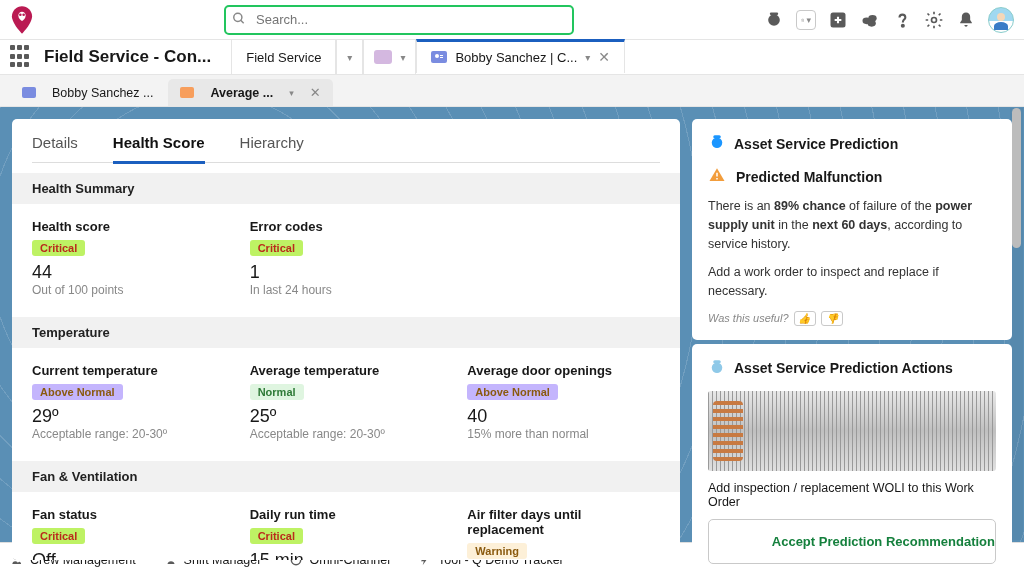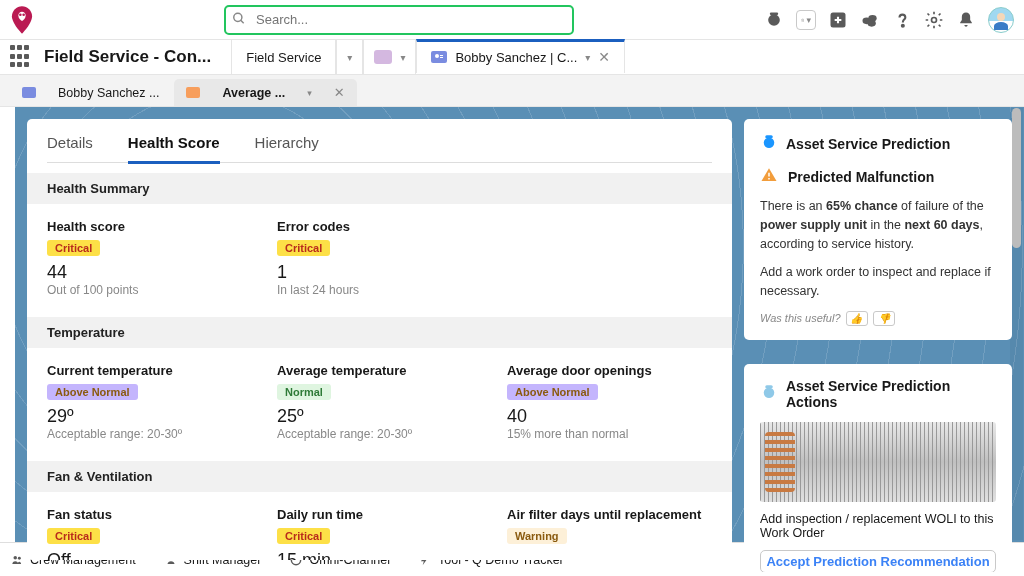--- a/index.html
+++ b/index.html
@@ -28,64 +28,64 @@
   .nav-tab { height:100%; display:flex; align-items:center; padding:0 14px; border-left:1px solid #e5e5e5; border-right:1px solid #e5e5e5; gap:8px; cursor:pointer; font-size:13px; background:#fff;}
   .nav-tab .chev { color:#888; font-size:10px;}
   .nav-tab.selected { border-top:3px solid #1b5fbf; margin-top:-3px; background:#fff; }
   .nav-tab .close{color:#888;font-size:14px;}
   .speech-ico{width:18px;height:14px;background:#d4b8e0;border-radius:3px;position:relative;}
   .speech-ico::after{content:"";position:absolute;bottom:-4px;left:4px;border:4px solid transparent;border-top-color:#d4b8e0;}
   .contact-badge{width:16px;height:12px;background:#7a8ce0;border-radius:2px;display:flex;align-items:center;justify-content:center;}
 
   
   .subtabs { height:32px; background:#f3f3f3; border-bottom:1px solid #e5e5e5; display:flex; align-items:stretch; padding-left:10px; gap:3px;}
-  .subtab { display:flex; align-items:center; gap:22px; padding:0 12px; font-size:12.5px; cursor:pointer; border-radius:5px 5px 0 0; margin-top:4px;}
+  .subtab { display:flex; align-items:center; gap:16px; padding:0 12px; font-size:12.5px; cursor:pointer; border-radius:5px 5px 0 0; margin-top:4px;}
   .subtab.active { background:#e8e8e8; }
   .subtab .sicon{width:14px;height:11px;border-radius:2px;}
   .subtab .sicon.blue{background:#7a8ce0;}
   .subtab .sicon.orange{background:#f79e5c;}
   .subtab .chev{font-size:9px;color:#888;}
   .subtab .close{color:#888;font-size:13px;}
 
   
-  .topo { height: 465px; background: linear-gradient(180deg,#5a8fb5 0%, #5a8fb5 100%); position:relative; overflow-y:auto; padding:12px; display:flex; gap:12px;margin-left:15px;}
+  .topo { height: 465px; background: linear-gradient(180deg,#5a8fb5 0%, #5a8fb5 100%); position:relative; overflow-y:auto; padding:12px; display:flex; gap:12px;}
   .topo::before { content:""; position:absolute; inset:0; background-image: repeating-radial-gradient(circle at 20% 30%, transparent 0, transparent 30px, rgba(255,255,255,0.15) 30px, rgba(255,255,255,0.15) 31px); pointer-events:none;}
 
   
   .main-card { background:#fff; border-radius:5px; flex:1; min-width:0; padding:15px 20px 20px; z-index:1; overflow:hidden;}
   .mc-tabs { display:flex; gap:35px; border-bottom:1px solid #ddd; margin-bottom:10px;}
   .mc-tab { padding:0 0 10px; font-size:15px; color:#555; cursor:pointer;}
   .mc-tab.active { font-weight:700; color:#111; border-bottom:3px solid #1b5fbf; margin-bottom:-2px;}
   .section-hdr { background:#f1f1f1; margin:0 -20px; padding:8px 20px; font-weight:700; font-size:13px; color:#222;}
   .metrics-row { display:flex; padding:15px 0 20px; gap:25px;}
   .metric { flex:1; min-width:0;}
   .metric .mlabel{font-weight:700; font-size:13px; margin-bottom:6px;}
   .badge{display:inline-block; padding:2px 8px; border-radius:3px; font-size:11px; font-weight:600; margin-bottom:6px;}
-  .badge.critical{background:#fde047; color:#b92b1c;}
+  .badge.critical{background:#bef264; color:#b92b1c;}
   .badge.above{background:#c4b5fd; color:#8a5a0f;}
   .badge.normal{background:#dff5e0; color:#2e7a37;}
   .badge.warn{background:#fdf0d8; color:#8a5a0f;}
   .metric .mval{font-size:18px;}
   .metric .msub{font-size:12px; color:#888;}
 
   
-  .rail { width:268px; display:flex; flex-direction:column; gap:24px; z-index:1;}
+  .rail { width:320px; display:flex; flex-direction:column; gap:4px; z-index:1;}
   .rail-card{background:#fff;border-radius:5px;padding:14px 16px 14px;}
   .rail-title{display:flex;align-items:center;gap:8px;font-weight:700;font-size:14px;margin-bottom:12px;}
   .rail-title svg{width:18px;height:18px;}
   .malf-row{display:flex;align-items:center;gap:10px;font-weight:700;font-size:14px;margin-bottom:10px;}
   .pred-text{font-size:12.5px;line-height:1.5;color:#333;margin-bottom:10px;}
   .pred-text b{font-weight:700;}
   .useful{font-size:11px;font-style:italic;color:#888;display:flex;align-items:center;gap:5px;}
   .thumb-btn{border:1px solid #c9c9c9;border-radius:3px;padding:1px 4px;font-size:10px;cursor:pointer;color:#888;background:#fff;}
   .coil-img{width:100%;height:80px;background:linear-gradient(180deg,#e8e8e8 0%, #c0c0c0 50%, #e0e0e0 100%);border-radius:3px;margin-bottom:10px;position:relative;overflow:hidden;}
   .coil-img::before{content:"";position:absolute;inset:0;background:repeating-linear-gradient(90deg,#999 0,#999 1px,transparent 1px,transparent 4px);}
   .coil-img::after{content:"";position:absolute;left:5px;top:10px;bottom:10px;width:30px;background:repeating-linear-gradient(180deg,#c87a42 0,#c87a42 4px,transparent 4px,transparent 8px);border-radius:4px;}
   .action-txt{font-size:12.5px;margin-bottom:10px;}
-  .btn-outline{width:100%;border:1px solid #c9c9c9;background:#fff;color:#3b82f6;font-weight:600;padding:3px 0;border-radius:5px;font-size:13px;cursor:pointer;margin-bottom:8px;}
+  .btn-outline{width:100%;border:1px solid #c9c9c9;background:#fff;color:#15803d;font-weight:600;padding:14px 0;border-radius:5px;font-size:13px;cursor:pointer;margin-bottom:8px;text-align:right;}
   .link-action{display:block;text-align:center;color:#0176d3;font-size:13px;cursor:pointer;}
 
   
   .util-bar{position:absolute;left:0;right:0;bottom:0;height:34px;background:#fff;border-top:1px solid #dedede;display:flex;align-items:center;padding:0 10px;gap:28px;font-size:12.5px;}
   .util-item{display:flex;align-items:center;gap:6px;cursor:pointer;}
   .util-item svg{width:14px;height:14px;}
   
   
   .sb{position:absolute;right:1px;top:108px;bottom:36px;width:13px;background:rgba(0,0,0,0.04);}
   .sb-thumb{position:absolute;left:2px;right:2px;top:0;height:140px;background:#bcbcbc;border-radius:5px;cursor:pointer;}
@@ -294,21 +294,21 @@
       </div>
       <div class="malf-row">
         <span><svg width="18" height="18" viewBox="0 0 24 24" fill="#f29d3c">
               <path d="M12 3 L22 20 L2 20 Z"></path>
               <rect x="11" y="9" width="2" height="5" fill="#fff"></rect>
               <rect x="11" y="16" width="2" height="2" fill="#fff"></rect>
             </svg></span>
         <span>Predicted Malfunction</span>
       </div>
       <div class="pred-text">
-        <span>There is an </span><b>65% chance</b><span> of failure of the </span><b>power supply unit</b><span> in the </span><b>next 60 days</b><span>, according to service history.</span>
+        <span>There is an </span><b>89% chance</b><span> of failure of the </span><b>power supply unit</b><span> in the </span><b>next 60 days</b><span>, according to service history.</span>
       </div>
       <div class="pred-text">Add a work order to inspect and replace if necessary.</div>
       <div class="useful">
         <span>Was this useful?</span>
         <span class="thumb-btn">👍</span>
         <span class="thumb-btn">👎</span>
       </div>
     </div>
 
     <div class="rail-card">

